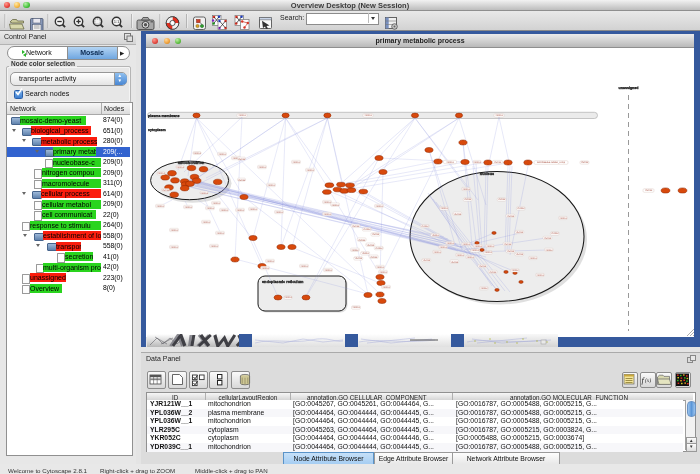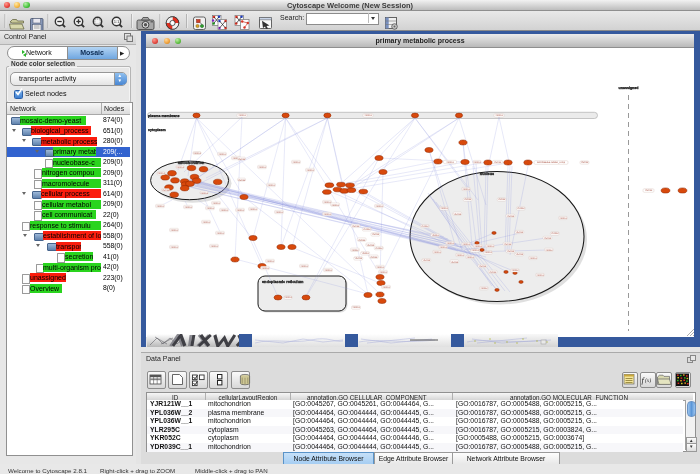--- a/index.html
+++ b/index.html
@@ -68,21 +68,21 @@
 .statusbar{left:0;top:464px;width:700px;height:10px;background:#e8e8e8;}
 .statusbar span{position:absolute;top:2.5px;font-size:6.2px;color:#333;}
 svg text{text-rendering:geometricPrecision;}
 </style></head>
 <body>
 
 <div class="abs titlebar"></div>
 <div class="abs tl" style="left:4px;background:radial-gradient(circle at 35% 30%,#ff9a90,#e8413a 60%,#b02820);"></div>
 <div class="abs tl" style="left:13.6px;background:radial-gradient(circle at 35% 30%,#ffe9a8,#f5b63e 60%,#c7862a);"></div>
 <div class="abs tl" style="left:23.2px;background:radial-gradient(circle at 35% 30%,#b8f0a8,#46c33c 60%,#2e8f28);"></div>
-<div class="abs title">Cytoscape Welcome (New Session)</div>
+<div class="abs title">Overview Desktop (New Session)</div>
 
 <div class="abs toolbar"></div>
 <svg class="abs" style="left:0;top:11px" width="700" height="19" viewBox="0 0 700 19">
     <path d="M10 10 l2.5-2.5 h4 l1 1.5 h6 v2 h-11 z" fill="#c8c89a" stroke="#6a6a48" stroke-width="0.8" transform="translate(0,1)"></path>
     <path d="M9.5 12 h12.5 l2 5 h-13.5 z" fill="#d8d8ac" stroke="#6a6a48" stroke-width="0.8" transform="translate(0,1)"></path>
 <rect x="30.5" y="7.5" width="12.5" height="12.5" rx="1" fill="#8898b8" stroke="#44506a" stroke-width="0.8"></rect>
     <rect x="33" y="7.5" width="7.5" height="4.5" fill="#e8e8f0" stroke="#44506a" stroke-width="0.5"></rect>
     <rect x="32.5" y="13.5" width="8.5" height="6.5" fill="#f0f0f0" stroke="#44506a" stroke-width="0.5"></rect>
     <line x1="34" y1="15" x2="39.5" y2="15" stroke="#888" stroke-width="0.7"></line>
     <line x1="34" y1="17" x2="39.5" y2="17" stroke="#888" stroke-width="0.7"></line>
@@ -187,21 +187,21 @@
       <span>transporter activity</span>
     <div class="abs combostep">
         <i style="top:1.2px">▲</i>
         <i style="top:5.8px">▼</i>
       </div>
   </div>
   <div class="abs cbx"></div>
   <svg class="abs" style="left:14px;top:55.5px" width="10" height="10" viewBox="0 0 10 10">
       <path d="M2 5 L4 7.5 L8 1.5" fill="none" stroke="#fff" stroke-width="1.6"></path>
     </svg>
-  <div class="abs cbxlab">Select nodes</div>
+  <div class="abs cbxlab">Search nodes</div>
   <div class="abs treebox">
     <div class="abs treehead">
         <span class="h1">Network</span>
         <span class="vline"></span>
         <span class="h2">Nodes</span>
       </div>
     <div class="abs trow" style="top:12.0px;">
         <span class="fold" style="left:4px;"></span>
         <span class="lab" style="left:13px;width:66px;background:#2ad41e;">mosaic-demo-yeast</span>
         <span class="cnt" style="">874(0)</span>

